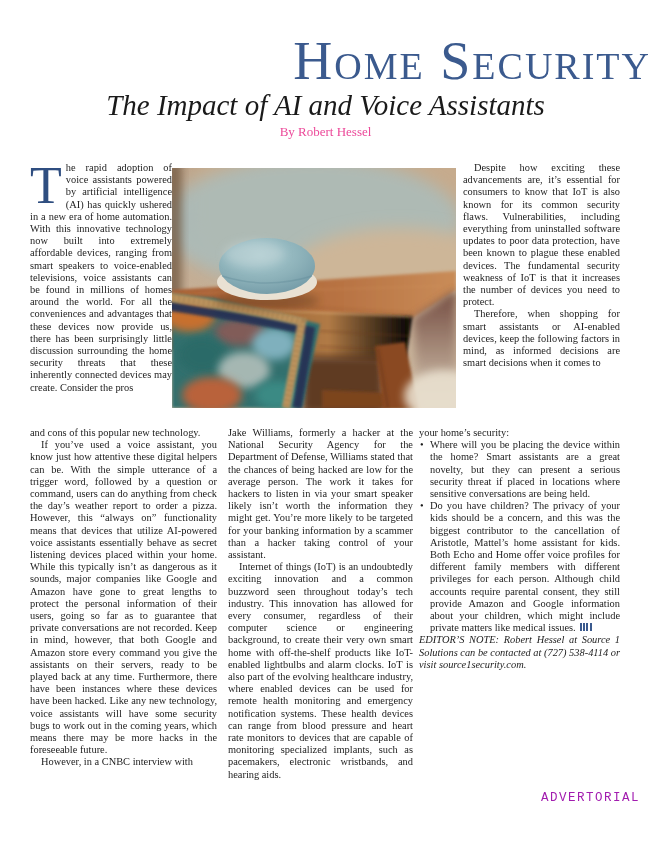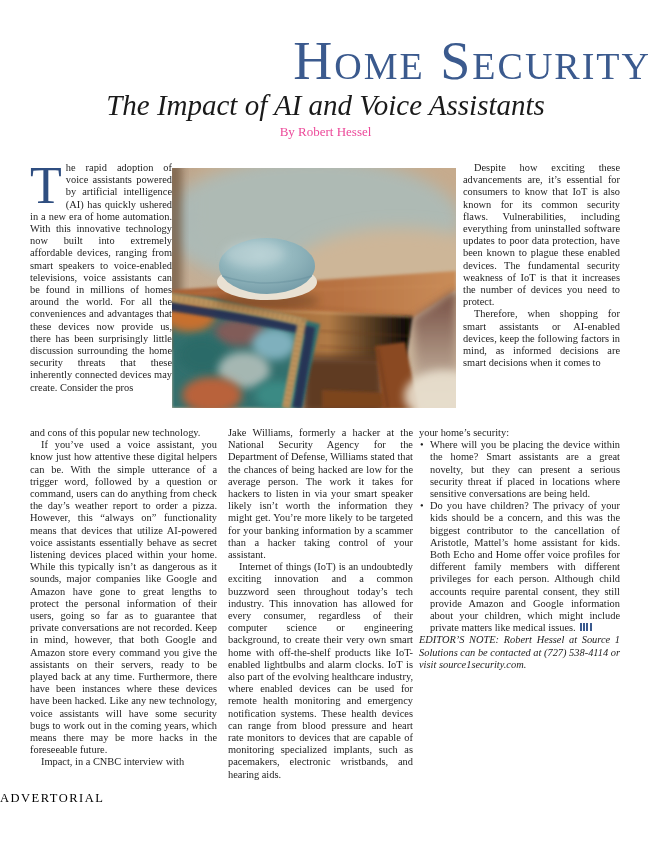--- a/index.html
+++ b/index.html
@@ -45,22 +45,22 @@
   .end-mark {
     display:inline-block; width:12px; height:8px; margin-left:4px;
     background:repeating-linear-gradient(90deg,#3b5a8e 0 2px,transparent 2px 3.2px);
   }
   .editor-note { margin-top:13px; font-style:italic; }
   
   .photo { position:absolute; left:172px; top:168px; width:284px; height:240px; }
   .photo svg { display:block; }
   
   .advertorial {
-    position:absolute; top:791px; left:0; width:640px; text-align:left;
-    font-size:12.5px; letter-spacing:1.5px; color:#000000;
+    position:absolute; top:791px; left:0; width:640px; text-align:right;
+    font-size:12.5px; letter-spacing:1.5px; color:#a21caf;font-family:Liberation Mono, monospace;
   }
   .footer {
     position:absolute; left:38px; top:848px; display:flex; align-items:baseline;
   }
   .footer .num, .footer .mag {
     font-family:"Liberation Sans","DejaVu Sans",sans-serif;
     font-weight:bold; font-size:11.5px; letter-spacing:0.6px; color:#222;
   }
   .footer .num { margin-right:12px; }
   .footer .issue {
@@ -166,21 +166,21 @@
   </div>
 
   <div class="col col3a">
       <p class="indent">Despite how exciting these advancements are, it’s essential for consumers to know that IoT is also known for its common security flaws. Vulnerabilities, including everything from uninstalled software updates to poor data protection, have been known to plague these enabled devices. The fundamental security weakness of IoT is that it increases the number of devices you need to protect.</p>
       <p class="indent">Therefore, when shopping for smart assistants or AI-enabled devices, keep the following factors in mind, as informed decisions are smart decisions when it comes to</p>
     </div>
 
   <div class="col col1b">
       <p>and cons of this popular new technology.</p>
       <p class="indent">If you’ve used a voice assistant, you know just how attentive these digital helpers can be. With the simple utterance of a trigger word, followed by a question or command, users can do anything from check the day’s weather report to order a pizza. However, this “always on” functionality means that devices that utilize AI-powered voice assistants essentially behave as secret listening devices placed within your home. While this typically isn’t as dangerous as it sounds, major companies like Google and Amazon have gone to great lengths to protect the personal information of their users, going so far as to guarantee that private conversations are not recorded. Keep in mind, however, that both Google and Amazon store every command you give the assistants on their servers, ready to be played back at any time. Furthermore, there have been instances where these devices have been hacked. Like any new technology, voice assistants will have some security bugs to work out in the coming years, which means there may be more hacks in the foreseeable future.</p>
-      <p class="indent">Impact, in a CNBC interview with</p>
+      <p class="indent">However, in a CNBC interview with</p>
     </div>
 
   <div class="col col2">
       <p>Jake Williams, formerly a hacker at the National Security Agency for the Department of Defense, Williams stated that the chances of being hacked are low for the average person. The work it takes for hackers to listen in via your smart speaker likely isn’t worth the information they might get. You’re more likely to be targeted for your banking information by a scammer than a hacker taking control of your assistant.</p>
       <p class="indent">Internet of things (IoT) is an undoubtedly exciting innovation and a common buzzword seen throughout today’s tech industry. This innovation has allowed for every consumer, regardless of their computer science or engineering background, to create their very own smart home with off-the-shelf products like IoT-enabled lightbulbs and alarm clocks. IoT is also part of the evolving healthcare industry, where enabled devices can be used for remote health monitoring and emergency notification systems. These health devices can range from blood pressure and heart rate monitors to devices that are capable of monitoring specialized implants, such as pacemakers, electronic wristbands, and hearing aids.</p>
     </div>
 
   <div class="col col3b">
     <p>your home’s security:</p>
     <ul class="bullets">

